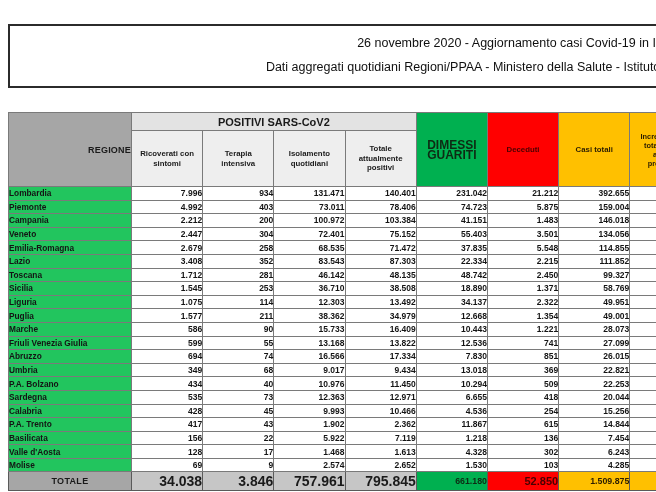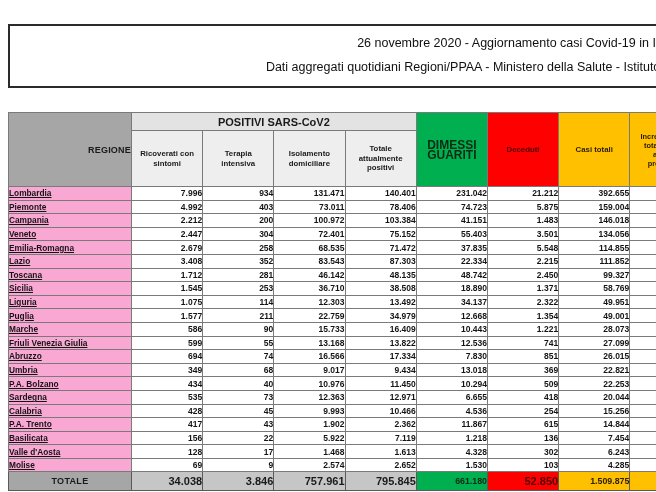--- a/index.html
+++ b/index.html
@@ -120,27 +120,26 @@
   }
   th.col-amber.tight {
     font-size: 7.4px;
     line-height: 9px;
     padding: 2px 3px;
   }
 
   
   tbody tr { height: 13.6px; }
   td.region {
-    background: #f9a8d4;
+    background: #22c55e;
     text-align: left;
     padding-left: 3px;
     font-size: 8.3px;
     white-space: nowrap;
     color: #141414;
-    text-decoration: underline;
   }
   td.num {
     background: #ffffff;
     text-align: right;
     padding-right: 3px;
     font-size: 8.5px;
     color: #141414;
   }
 
   
@@ -148,21 +147,21 @@
   td.total-label {
     background: #a6a6a6;
     text-align: center;
     font-size: 9px;
     letter-spacing: .3px;
   }
   td.total-num {
     background: #c6c6c6;
     text-align: right;
     padding-right: 3px;
-    font-size: 11px;
+    font-size: 14px;
   }
   td.total-green {
     background: #00b050;
     color: #0d2b14;
     text-align: right;
     padding-right: 3px;
     font-size: 8.8px;
     margin-left: 46px;
   }
   td.total-red {
@@ -223,21 +222,21 @@
         <th class="sub-head">
           <div>Ricoverati con</div>
           <div>sintomi</div>
         </th>
         <th class="sub-head">
           <div>Terapia</div>
           <div>intensiva</div>
         </th>
         <th class="sub-head">
           <div>Isolamento</div>
-          <div>domiciliare</div>
+          <div>quotidiani</div>
         </th>
         <th class="sub-head">
           <div>Totale</div>
           <div>attualmente</div>
           <div>positivi</div>
         </th>
       </tr>
     </thead>
 
     <tbody id="table-body">
@@ -337,21 +336,21 @@
           <td class="num">13.492</td>
           <td class="num">34.137</td>
           <td class="num">2.322</td>
           <td class="num">49.951</td>
           <td class="num">570</td>
         </tr>
         <tr>
           <td class="region">Puglia</td>
           <td class="num">1.577</td>
           <td class="num">211</td>
-          <td class="num">22.759</td>
+          <td class="num">38.362</td>
           <td class="num">34.979</td>
           <td class="num">12.668</td>
           <td class="num">1.354</td>
           <td class="num">49.001</td>
           <td class="num">1.436</td>
         </tr>
         <tr>
           <td class="region">Marche</td>
           <td class="num">586</td>
           <td class="num">90</td>

